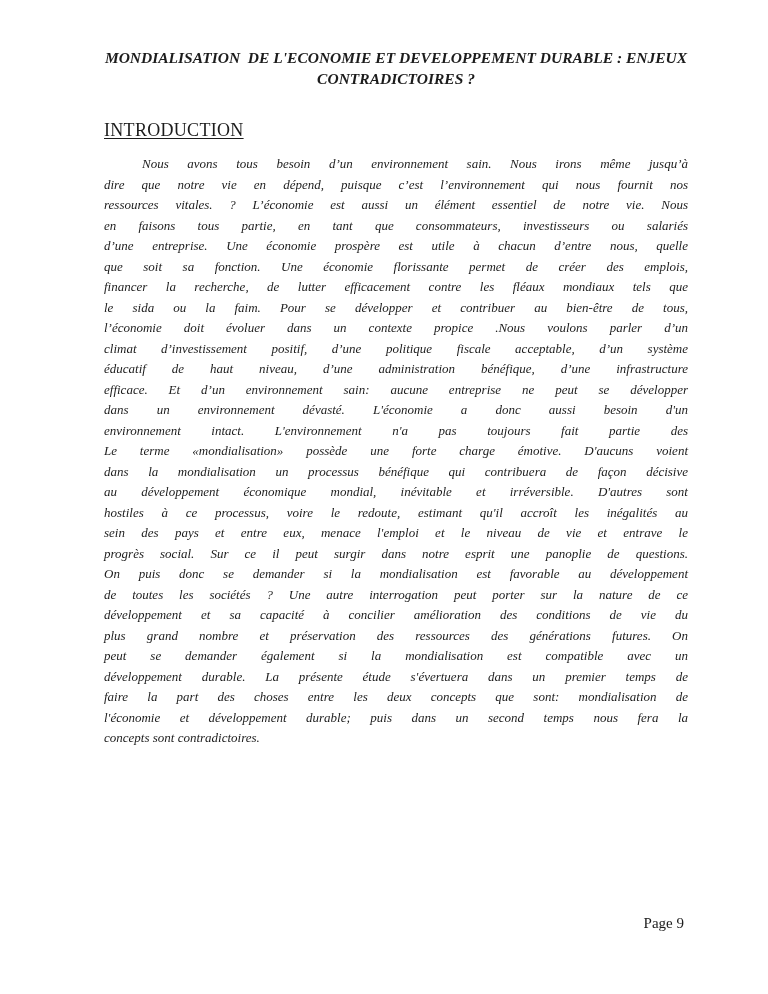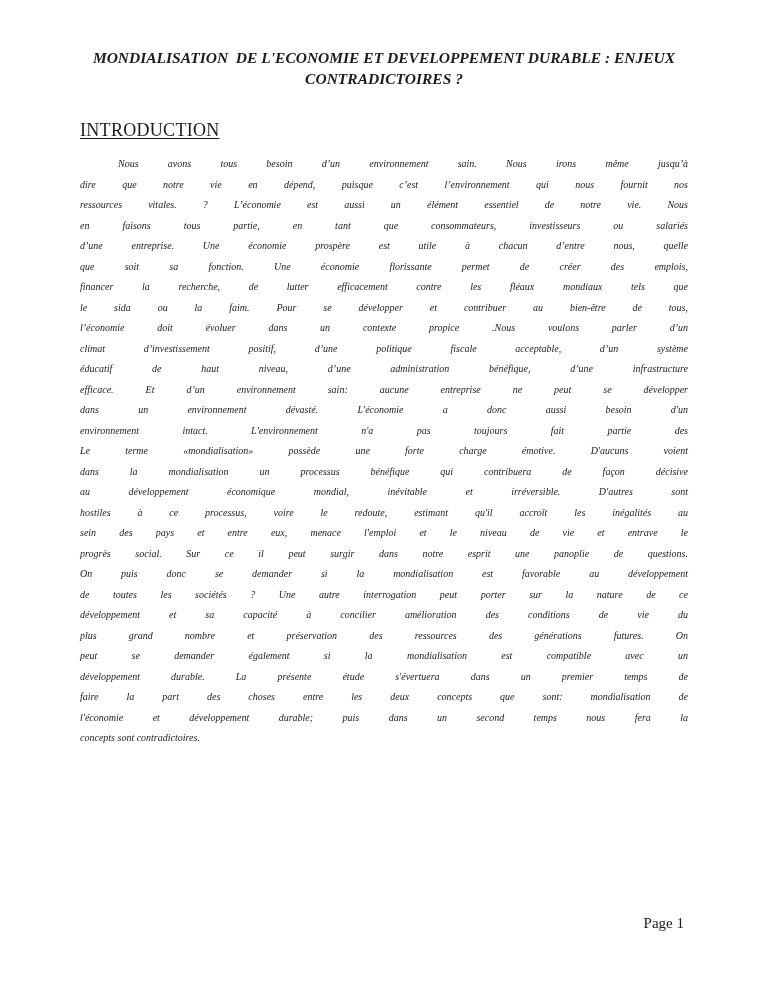--- a/index.html
+++ b/index.html
@@ -6,21 +6,21 @@
     margin: 0;
     padding: 0;
     background: #ffffff;
   }
   .page {
     position: relative;
     width: 768px;
     height: 994px;
     background: #ffffff;
     box-sizing: border-box;
-    padding: 47px 80px 0 80px;
+    padding: 47px 80px 0 104px;
     font-family: "Liberation Serif", serif;
     color: #1c1c1c;
     overflow: hidden;
   }
   .title {
     font-style: italic;
     font-weight: bold;
     font-size: 15.5px;
     line-height: 21px;
     text-align: center;
@@ -30,21 +30,21 @@
     margin-top: 31px;
     font-size: 18px;
     line-height: 21px;
     text-decoration: underline;
     text-underline-offset: 2px;
     letter-spacing: 0.3px;
   }
   .body {
     margin-top: 13px;
     font-style: italic;
-    font-size: 10px;
+    font-size: 13px;
     line-height: 20.5px;
   }
   .para .line {
     text-align: justify;
     text-align-last: justify;
     min-height: 20.5px;
   }
   .para .line.last-line {
     text-align-last: left;
   }
@@ -99,15 +99,15 @@
         <div class="line">développement et sa capacité à concilier amélioration des conditions de vie du</div>
         <div class="line">plus grand nombre et préservation des ressources des générations futures. On</div>
         <div class="line">peut se demander également si la mondialisation est compatible avec un</div>
         <div class="line">développement durable. La présente étude s'évertuera dans un premier temps de</div>
         <div class="line">faire la part des choses entre les deux concepts que sont: mondialisation de</div>
         <div class="line">l'économie et développement durable; puis dans un second temps nous fera la</div>
         <div class="line last-line">concepts sont contradictoires.</div>
       </div>
   </div>
 
-  <div class="footer">Page 1</div>
+  <div class="footer">Page 9</div>
 
 </div>
 
 </body></html>

